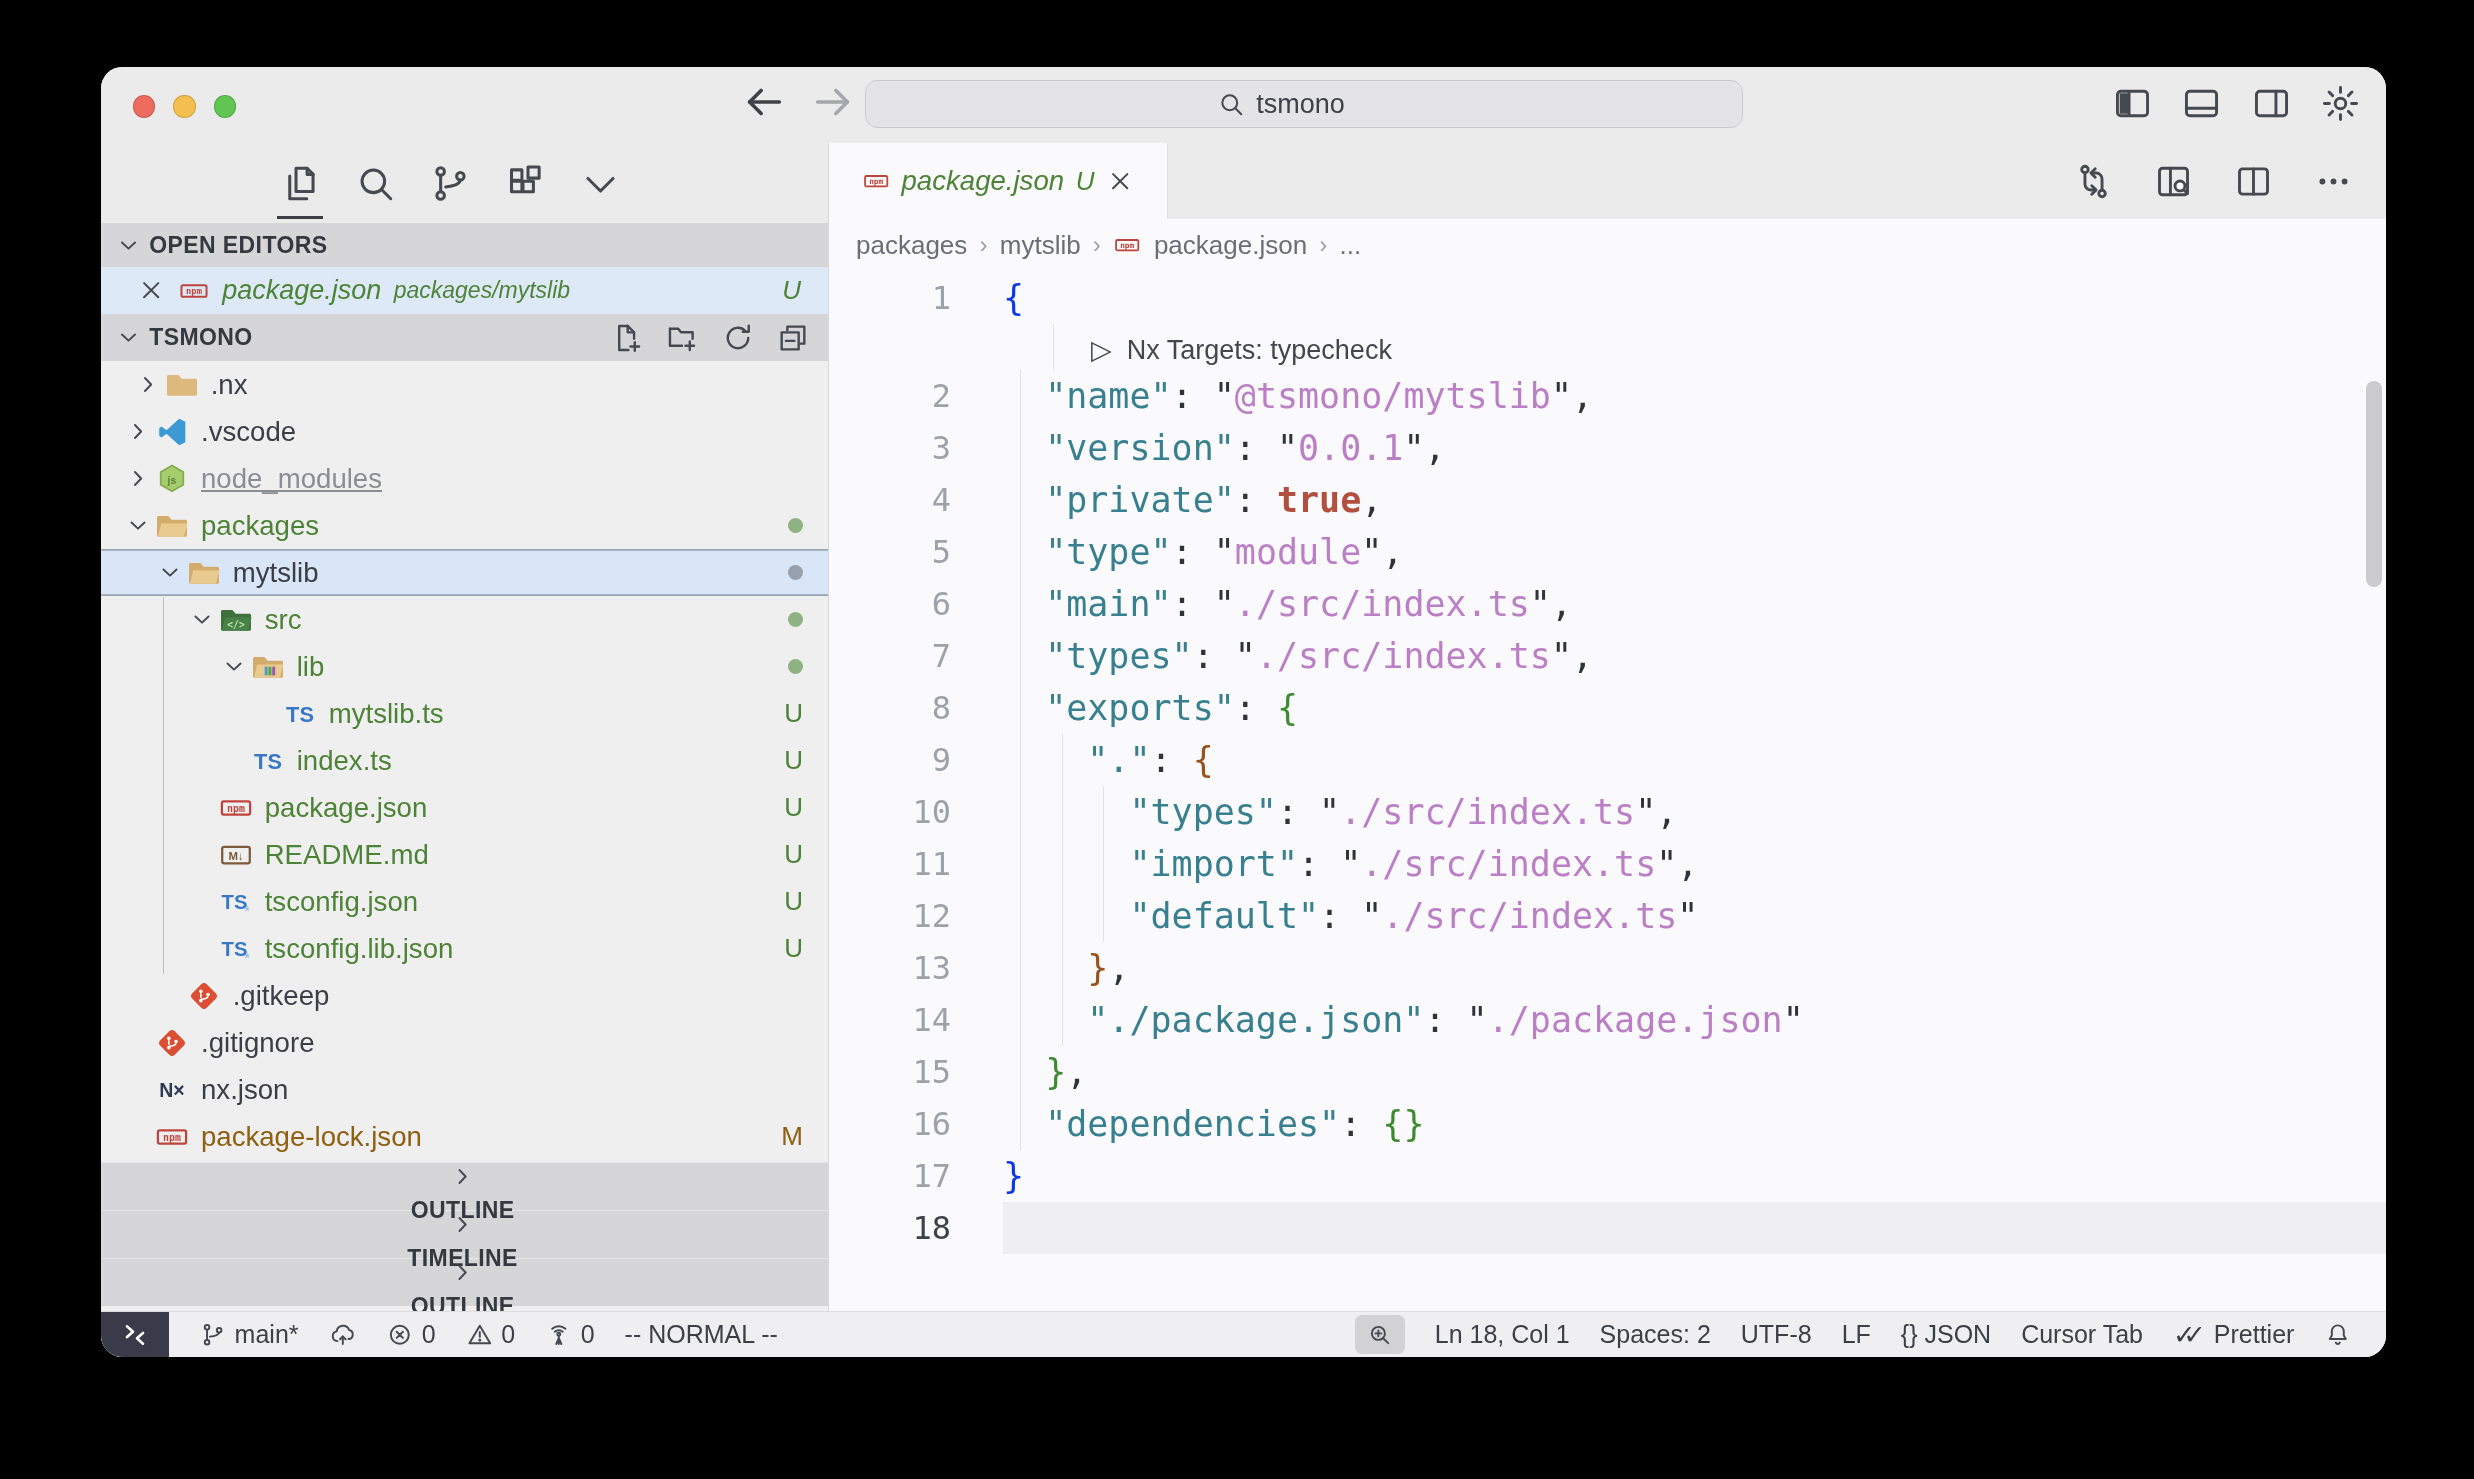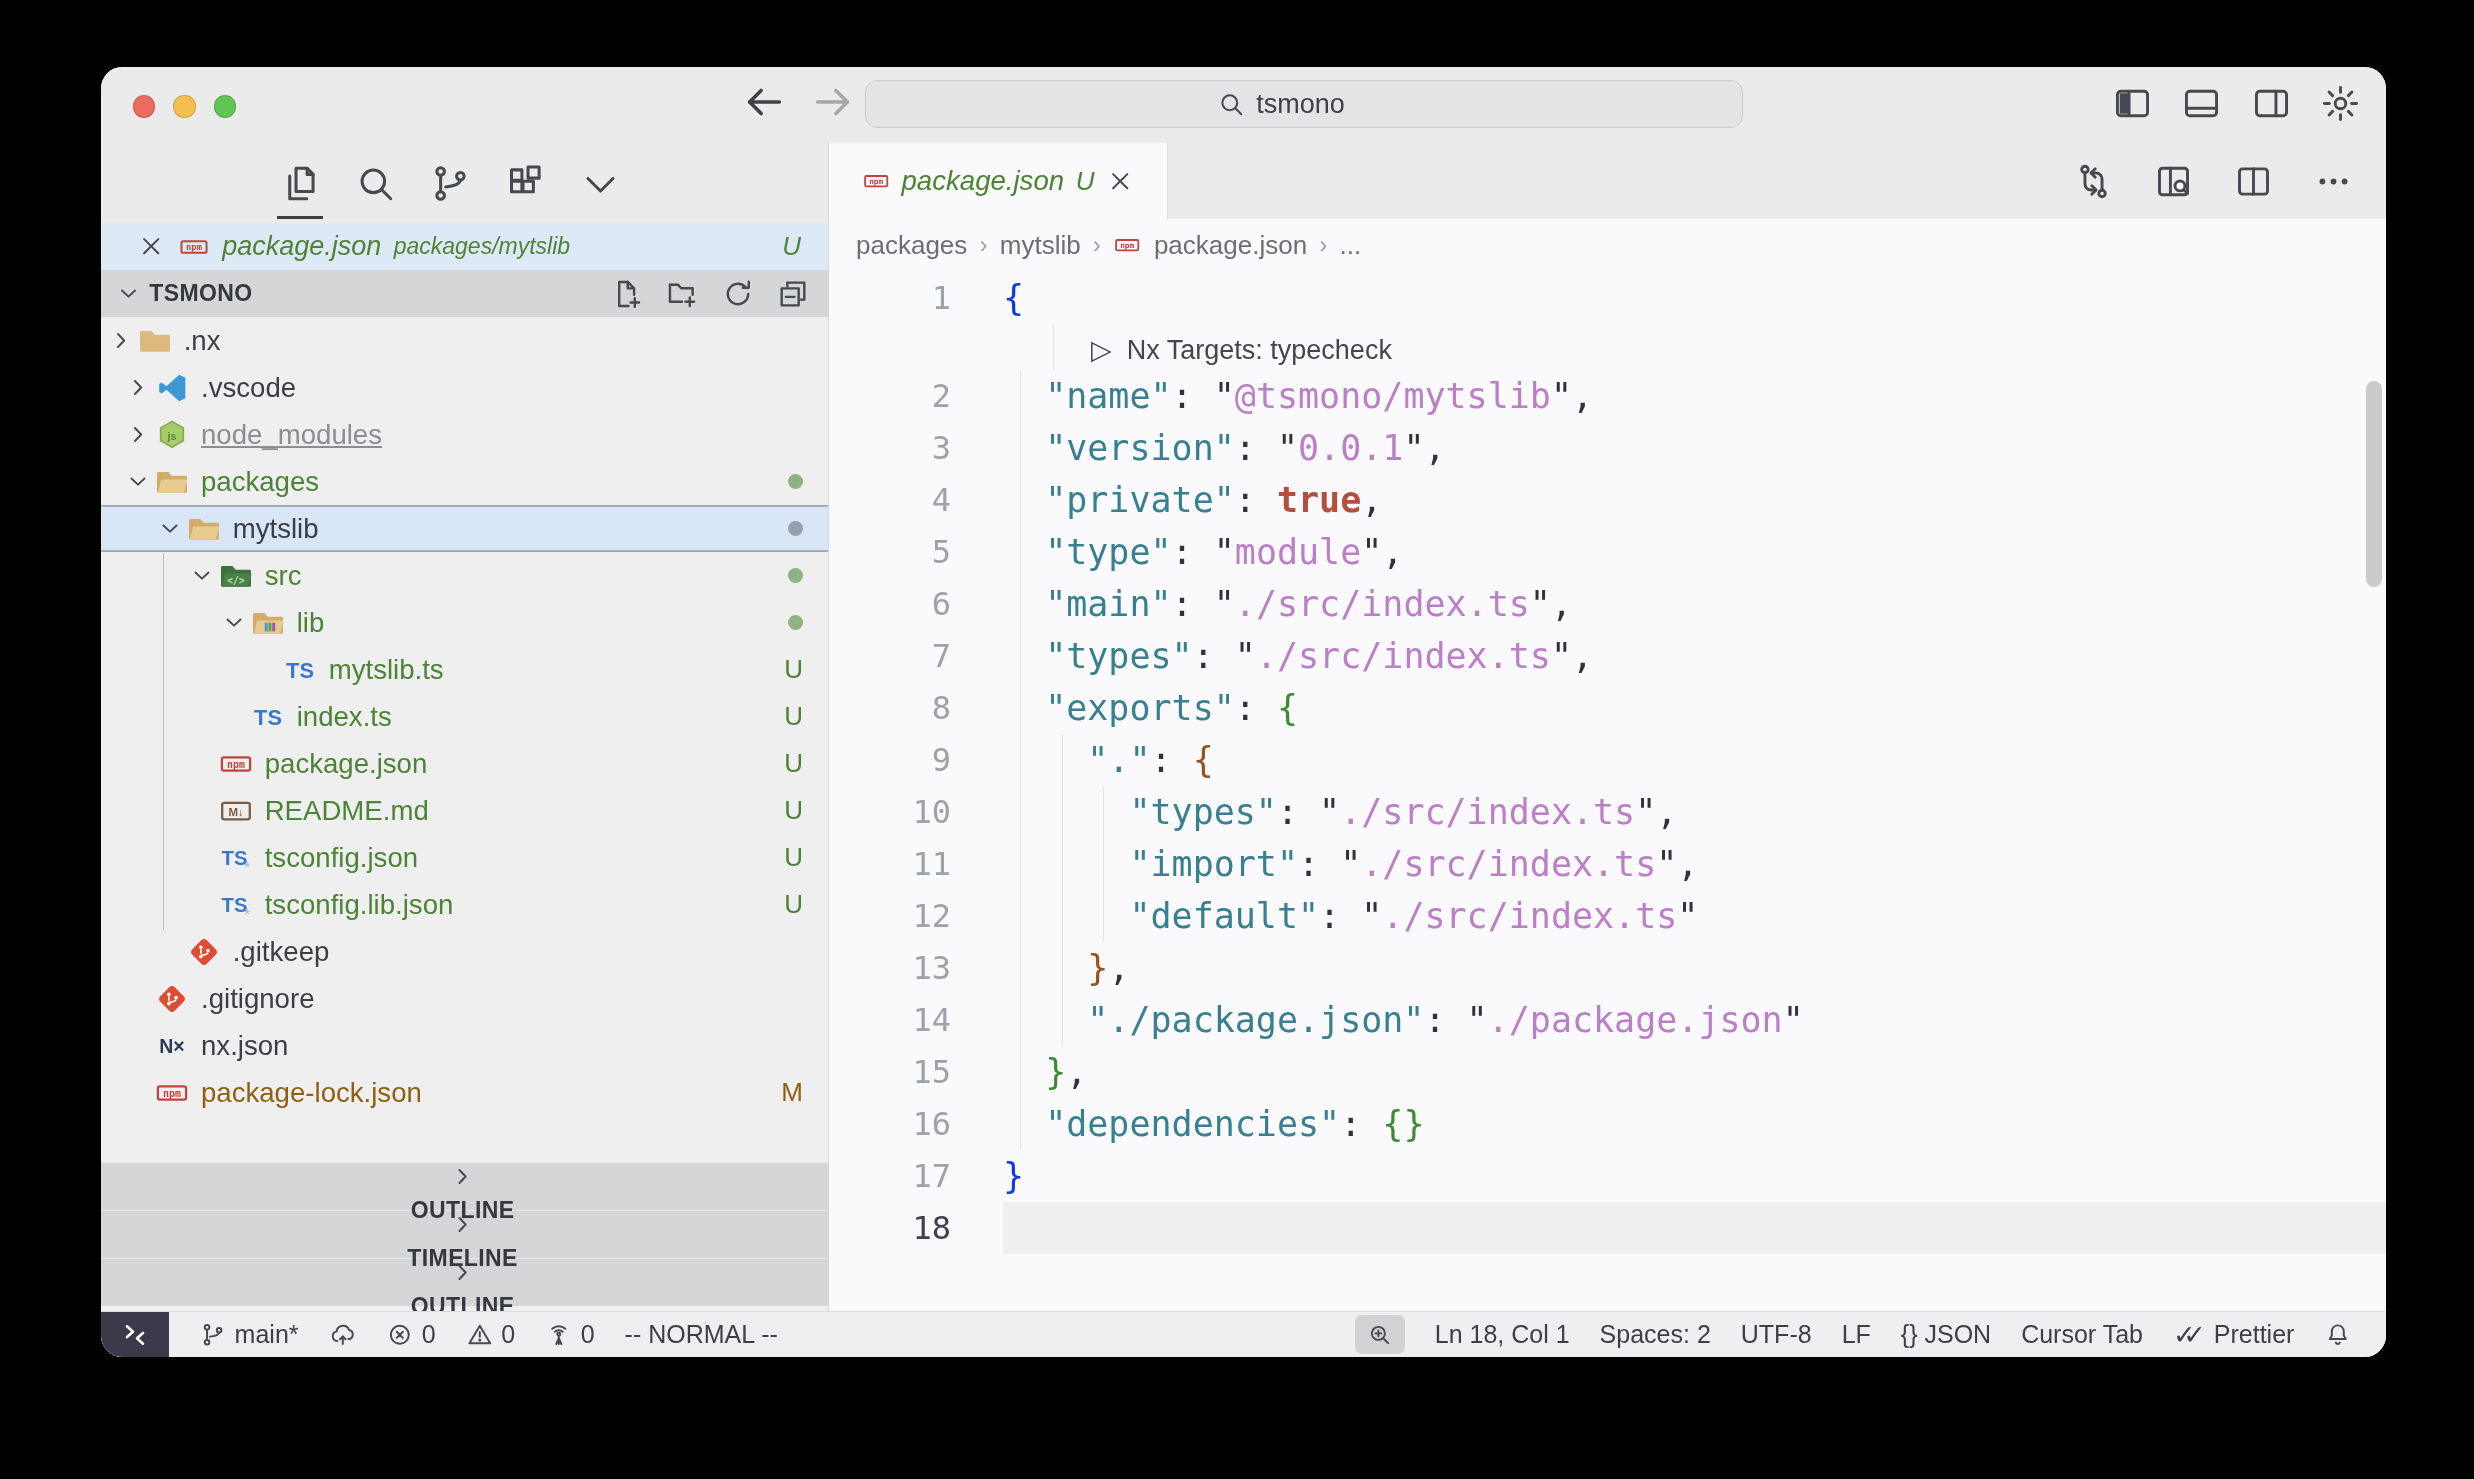--- a/index.html
+++ b/index.html
@@ -207,20 +207,28 @@
           </div>
           <div class="actitem">
             <span class="ico">
               <svg viewBox="0 0 24 24" fill="none" stroke="#46494F" stroke-width="1.7" stroke-linecap="round" stroke-linejoin="round">
                 <path d="M5 9.2l7 7 7-7"></path>
               </svg>
             </span>
           </div>
         </div>
 
+      <div class="sechead">
+        <span class="ico" id="oeChev">
+            <svg viewBox="0 0 24 24" fill="none" stroke="#46494F" stroke-width="1.7" stroke-linecap="round" stroke-linejoin="round">
+              <path d="M6.2 9.3l5.8 5.5 5.8-5.5"></path>
+            </svg>
+          </span>
+        <span>OPEN EDITORS</span>
+      </div>
 
       <div class="oerow">
         <span class="ico" id="oeClose">
             <svg viewBox="0 0 24 24" fill="none" stroke="#46494F" stroke-width="1.7" stroke-linecap="round" stroke-linejoin="round">
               <path d="M6 6l12 12M18 6L6 18"></path>
             </svg>
           </span>
         <span class="npmico ico" id="oeNpm">
             <svg viewBox="0 0 24 24" fill="none">
               <rect x="2.6" y="7.6" width="18.8" height="8.8" rx="1.2" stroke="#BE453B" stroke-width="1.5"></rect>
@@ -266,21 +274,21 @@
               <svg viewBox="0 0 24 24" fill="none" stroke="#46494F" stroke-width="1.7" stroke-linecap="round" stroke-linejoin="round">
                 <path d="M8 6.5V4h12v12h-2.5"></path>
                 <rect x="4" y="8" width="12" height="12"></rect>
                 <path d="M7 14h6"></path>
               </svg>
             </span>
           </span>
       </div>
 
       <div class="tree" id="tree">
-          <div class="trow" style="padding-left: 4px;">
+          <div class="trow" style="padding-left: 31px;">
             <span class="chev ico">
               <svg viewBox="0 0 24 24" fill="none" stroke="#46494F" stroke-width="1.7" stroke-linecap="round" stroke-linejoin="round">
                 <path d="M9.3 6.2l5.5 5.8-5.5 5.8"></path>
               </svg>
             </span>
             <span class="ficon ico">
               <svg viewBox="0 0 24 24">
                 <path d="M2 6.4c0-.6.4-1 1-1h6.6l2.2 2.5H21c.6 0 1 .4 1 1v9.3c0 .6-.4 1-1 1H3c-.6 0-1-.4-1-1z" fill="#DDB97E"></path>
               </svg>
             </span>

